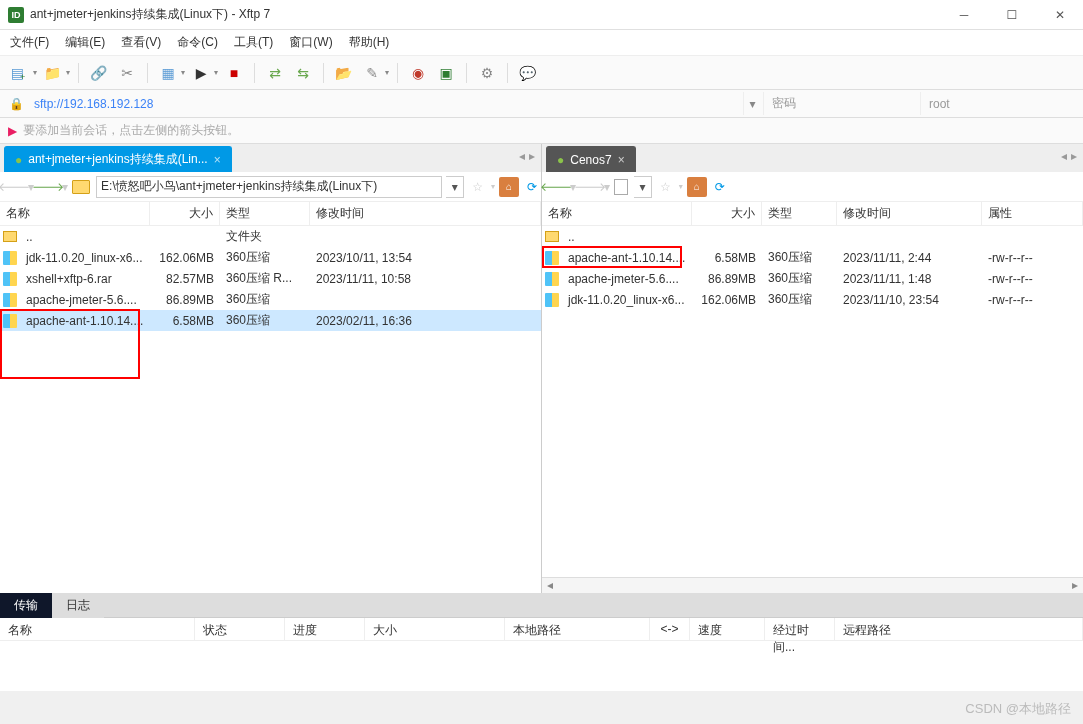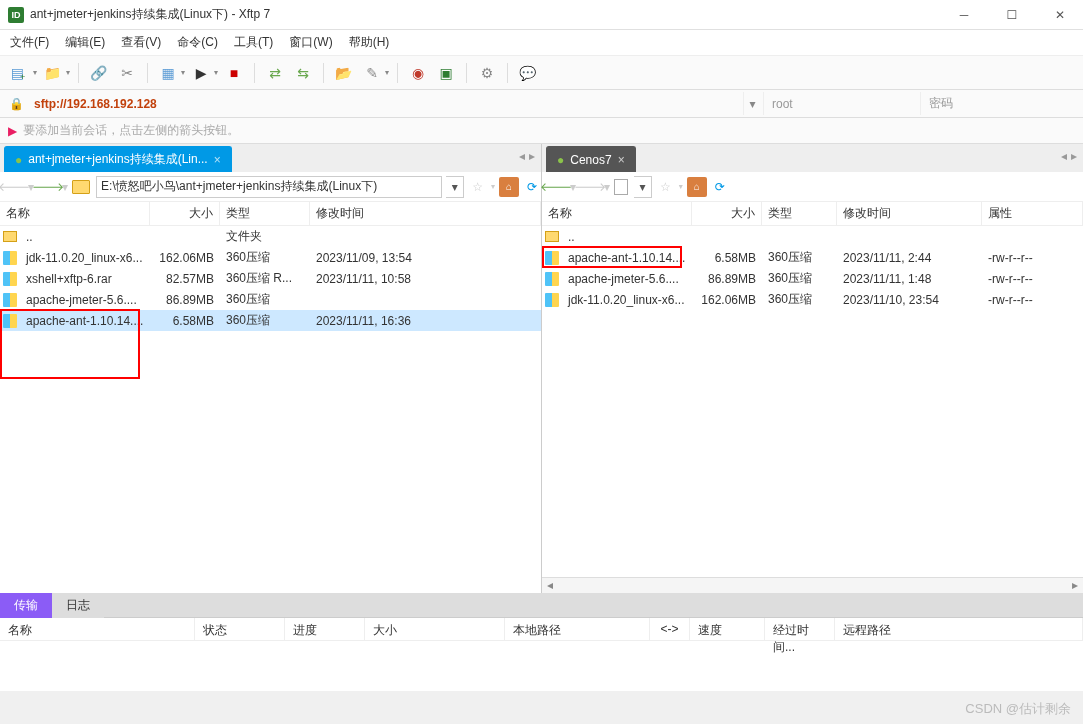--- a/index.html
+++ b/index.html
@@ -11,21 +11,21 @@
 .titlebar .win-btn { width: 30px; height: 24px; display: flex; align-items: center; justify-content: center; color: #555; cursor: pointer; }
 .menubar { height: 26px; background: #fff; display: flex; align-items: center; padding: 0 10px; gap: 16px; border-bottom: 1px solid #eee; }
 .menubar .menu-item { color: #333; cursor: pointer; }
 .toolbar { height: 34px; background: #fafafa; display: flex; align-items: center; padding: 0 8px; gap: 4px; border-bottom: 1px solid #ddd; }
 .toolbar .divider { width: 1px; height: 20px; background: #ddd; margin: 0 4px; }
 .tool-btn { width: 24px; height: 24px; display: flex; align-items: center; justify-content: center; border-radius: 2px; cursor: pointer; font-size: 14px; }
 .tool-dd { display: flex; align-items: center; }
 .tool-dd .caret { font-size: 8px; color: #888; margin-left: 1px; }
 .addr-bar { height: 28px; background: #fafafa; display: flex; padding: 2px 8px; gap: 2px; border-bottom: 1px solid #ddd; }
 .addr-bar .lock { width: 18px; display: flex; align-items: center; justify-content: center; color: #d4a017; }
-.addr-bar .url-input { flex: 1; border: none; background: #fafafa; color: #c2410c; padding: 0 6px; outline: none; font-weight: bold; }
+.addr-bar .url-input { flex: 1; border: none; background: #fafafa; color: #3b82f6; padding: 0 6px; outline: none; }
 .addr-bar .url-dd { width: 18px; display: flex; align-items: center; justify-content: center; color: #888; border-left: 1px solid #eee; }
 .addr-bar .cred { width: 155px; padding: 0 8px; display: flex; align-items: center; color: #999; border-left: 1px solid #eee; }
 .info-bar { height: 26px; background: #fafafa; display: flex; align-items: center; padding: 0 8px; color: #aaa; border-bottom: 1px solid #ddd; }
 .info-bar .flag { color: #e91e63; margin-right: 6px; }
 .panels { display: flex; height: 449px; }
 .panel { flex: 1; display: flex; flex-direction: column; border-right: 1px solid #ccc; background: #fff; }
 .tabs { height: 28px; background: #eee; display: flex; align-items: flex-end; padding-left: 4px; position: relative; }
 .tab { height: 26px; padding: 0 10px; display: flex; align-items: center; gap: 6px; background: #fff; border: 1px solid #ccc; border-bottom: none; border-radius: 3px 3px 0 0; cursor: pointer; }
 .tab.active { background: #0099e6; color: #fff; border-color: #0099e6; }
 .tab.remote { background: #555; color: #fff; border-color: #555; }
@@ -47,21 +47,21 @@
 .file-row { height: 21px; display: flex; align-items: center; cursor: pointer; }
 .file-row.selected { background: #cde8ff; }
 .file-row .cell { padding: 0 6px; white-space: nowrap; overflow: hidden; text-overflow: ellipsis; color: #333; }
 .file-row .icon-cell { width: 20px; display: flex; align-items: center; justify-content: center; }
 .file-row .folder-ic { width: 14px; height: 11px; background: #ffd970; border: 1px solid #d4a017; }
 .file-row .archive-ic { display:inline-block; width: 14px; height: 14px; background: linear-gradient(to right, #4fc3f7 50%, #ffd54f 50%); border-radius: 1px; }
 .highlight-box { position: absolute; border: 2px solid #ff0000; pointer-events: none; }
 .scroll-hint { height: 16px; background: #f5f5f5; border-top: 1px solid #ddd; display: flex; justify-content: flex-start; }
 .scroll-hint .sb-arrow { width: 16px; text-align: center; color: #888; cursor: pointer; }
 .bottom-tabs { height: 24px; background: #ddd; display: flex; align-items: center; }
-.bottom-tab { padding: 4px 14px; background: #8b5cf6; color: #fff; cursor: pointer; }
+.bottom-tab { padding: 4px 14px; background: #0f172a; color: #fff; cursor: pointer; }
 .bottom-tab.inactive { background: #ddd; color: #333; }
 .transfer-header { height: 24px; background: #fff; border-top: 1px solid #ccc; border-bottom: 1px solid #eee; display: flex; }
 .transfer-header .tcol { padding: 4px 8px; border-right: 1px solid #eee; color: #333; }
 .transfer-body { height: 50px; background: #fff; }
 .watermark { position: absolute; right: 12px; bottom: 6px; color: #bbb; font-size: 13px; }
 </style>
 </head>
 <body>
 
 <div class="titlebar">
@@ -121,22 +121,22 @@
   <div class="divider"></div>
   <div class="tool-btn" style="color:#888">⚙</div>
   <div class="divider"></div>
   <div class="tool-btn" style="color:#5b9bd5">💬</div>
 </div>
 
 <div class="addr-bar">
   <div class="lock">🔒</div>
   <input class="url-input" value="sftp://192.168.192.128" style="">
   <div class="url-dd">▾</div>
+  <div class="cred">密码</div>
   <div class="cred">root</div>
-  <div class="cred">密码</div>
 </div>
 
 <div class="info-bar">
   <span class="flag">▶</span>
   <span>要添加当前会话，点击左侧的箭头按钮。</span>
 </div>
 
 <div class="panels">
 
   <div class="panel">
@@ -179,21 +179,21 @@
         <div class="cell" style="width:70px"></div>
         <div class="cell" style="width:90px">文件夹</div>
       </div>
       <div class="file-row">
         <div class="icon-cell">
             <span class="archive-ic"></span>
           </div>
         <div class="cell" style="width:130px">jdk-11.0.20_linux-x6...</div>
         <div class="cell" style="width:70px;text-align:right">162.06MB</div>
         <div class="cell" style="width:90px">360压缩</div>
-        <div class="cell" style="flex:1">2023/11/09, 13:54</div>
+        <div class="cell" style="flex:1">2023/10/11, 13:54</div>
       </div>
       <div class="file-row">
         <div class="icon-cell">
             <span class="archive-ic"></span>
           </div>
         <div class="cell" style="width:130px">xshell+xftp-6.rar</div>
         <div class="cell" style="width:70px;text-align:right">82.57MB</div>
         <div class="cell" style="width:90px">360压缩 R...</div>
         <div class="cell" style="flex:1">2023/11/11, 10:58</div>
       </div>
@@ -205,21 +205,21 @@
         <div class="cell" style="width:70px;text-align:right">86.89MB</div>
         <div class="cell" style="width:90px">360压缩</div>
       </div>
       <div class="file-row selected">
         <div class="icon-cell">
             <span class="archive-ic"></span>
           </div>
         <div class="cell" style="width:130px">apache-ant-1.10.14....</div>
         <div class="cell" style="width:70px;text-align:right">6.58MB</div>
         <div class="cell" style="width:90px">360压缩</div>
-        <div class="cell" style="flex:1">2023/11/11, 16:36</div>
+        <div class="cell" style="flex:1">2023/02/11, 16:36</div>
       </div>
       <div class="highlight-box" style="left:0;top:83px;width:140px;height:70px"></div>
     </div>
   </div>
 
   <div class="panel" style="border-right:none">
     <div class="tabs">
       <div class="tab remote">
         <span style="color:#8bc34a">●</span>
         <span>Cenos7</span>
@@ -307,13 +307,13 @@
   <div class="tcol" style="width:80px">进度</div>
   <div class="tcol" style="width:140px">大小</div>
   <div class="tcol" style="width:145px">本地路径</div>
   <div class="tcol" style="width:40px;text-align:center">&lt;-&gt;</div>
   <div class="tcol" style="width:75px">速度</div>
   <div class="tcol" style="width:70px">经过时间...</div>
   <div class="tcol" style="flex:1">远程路径</div>
 </div>
 <div class="transfer-body"></div>
 
-<div class="watermark">CSDN @估计剩余</div>
+<div class="watermark">CSDN @本地路径</div>
 
 </body></html>

